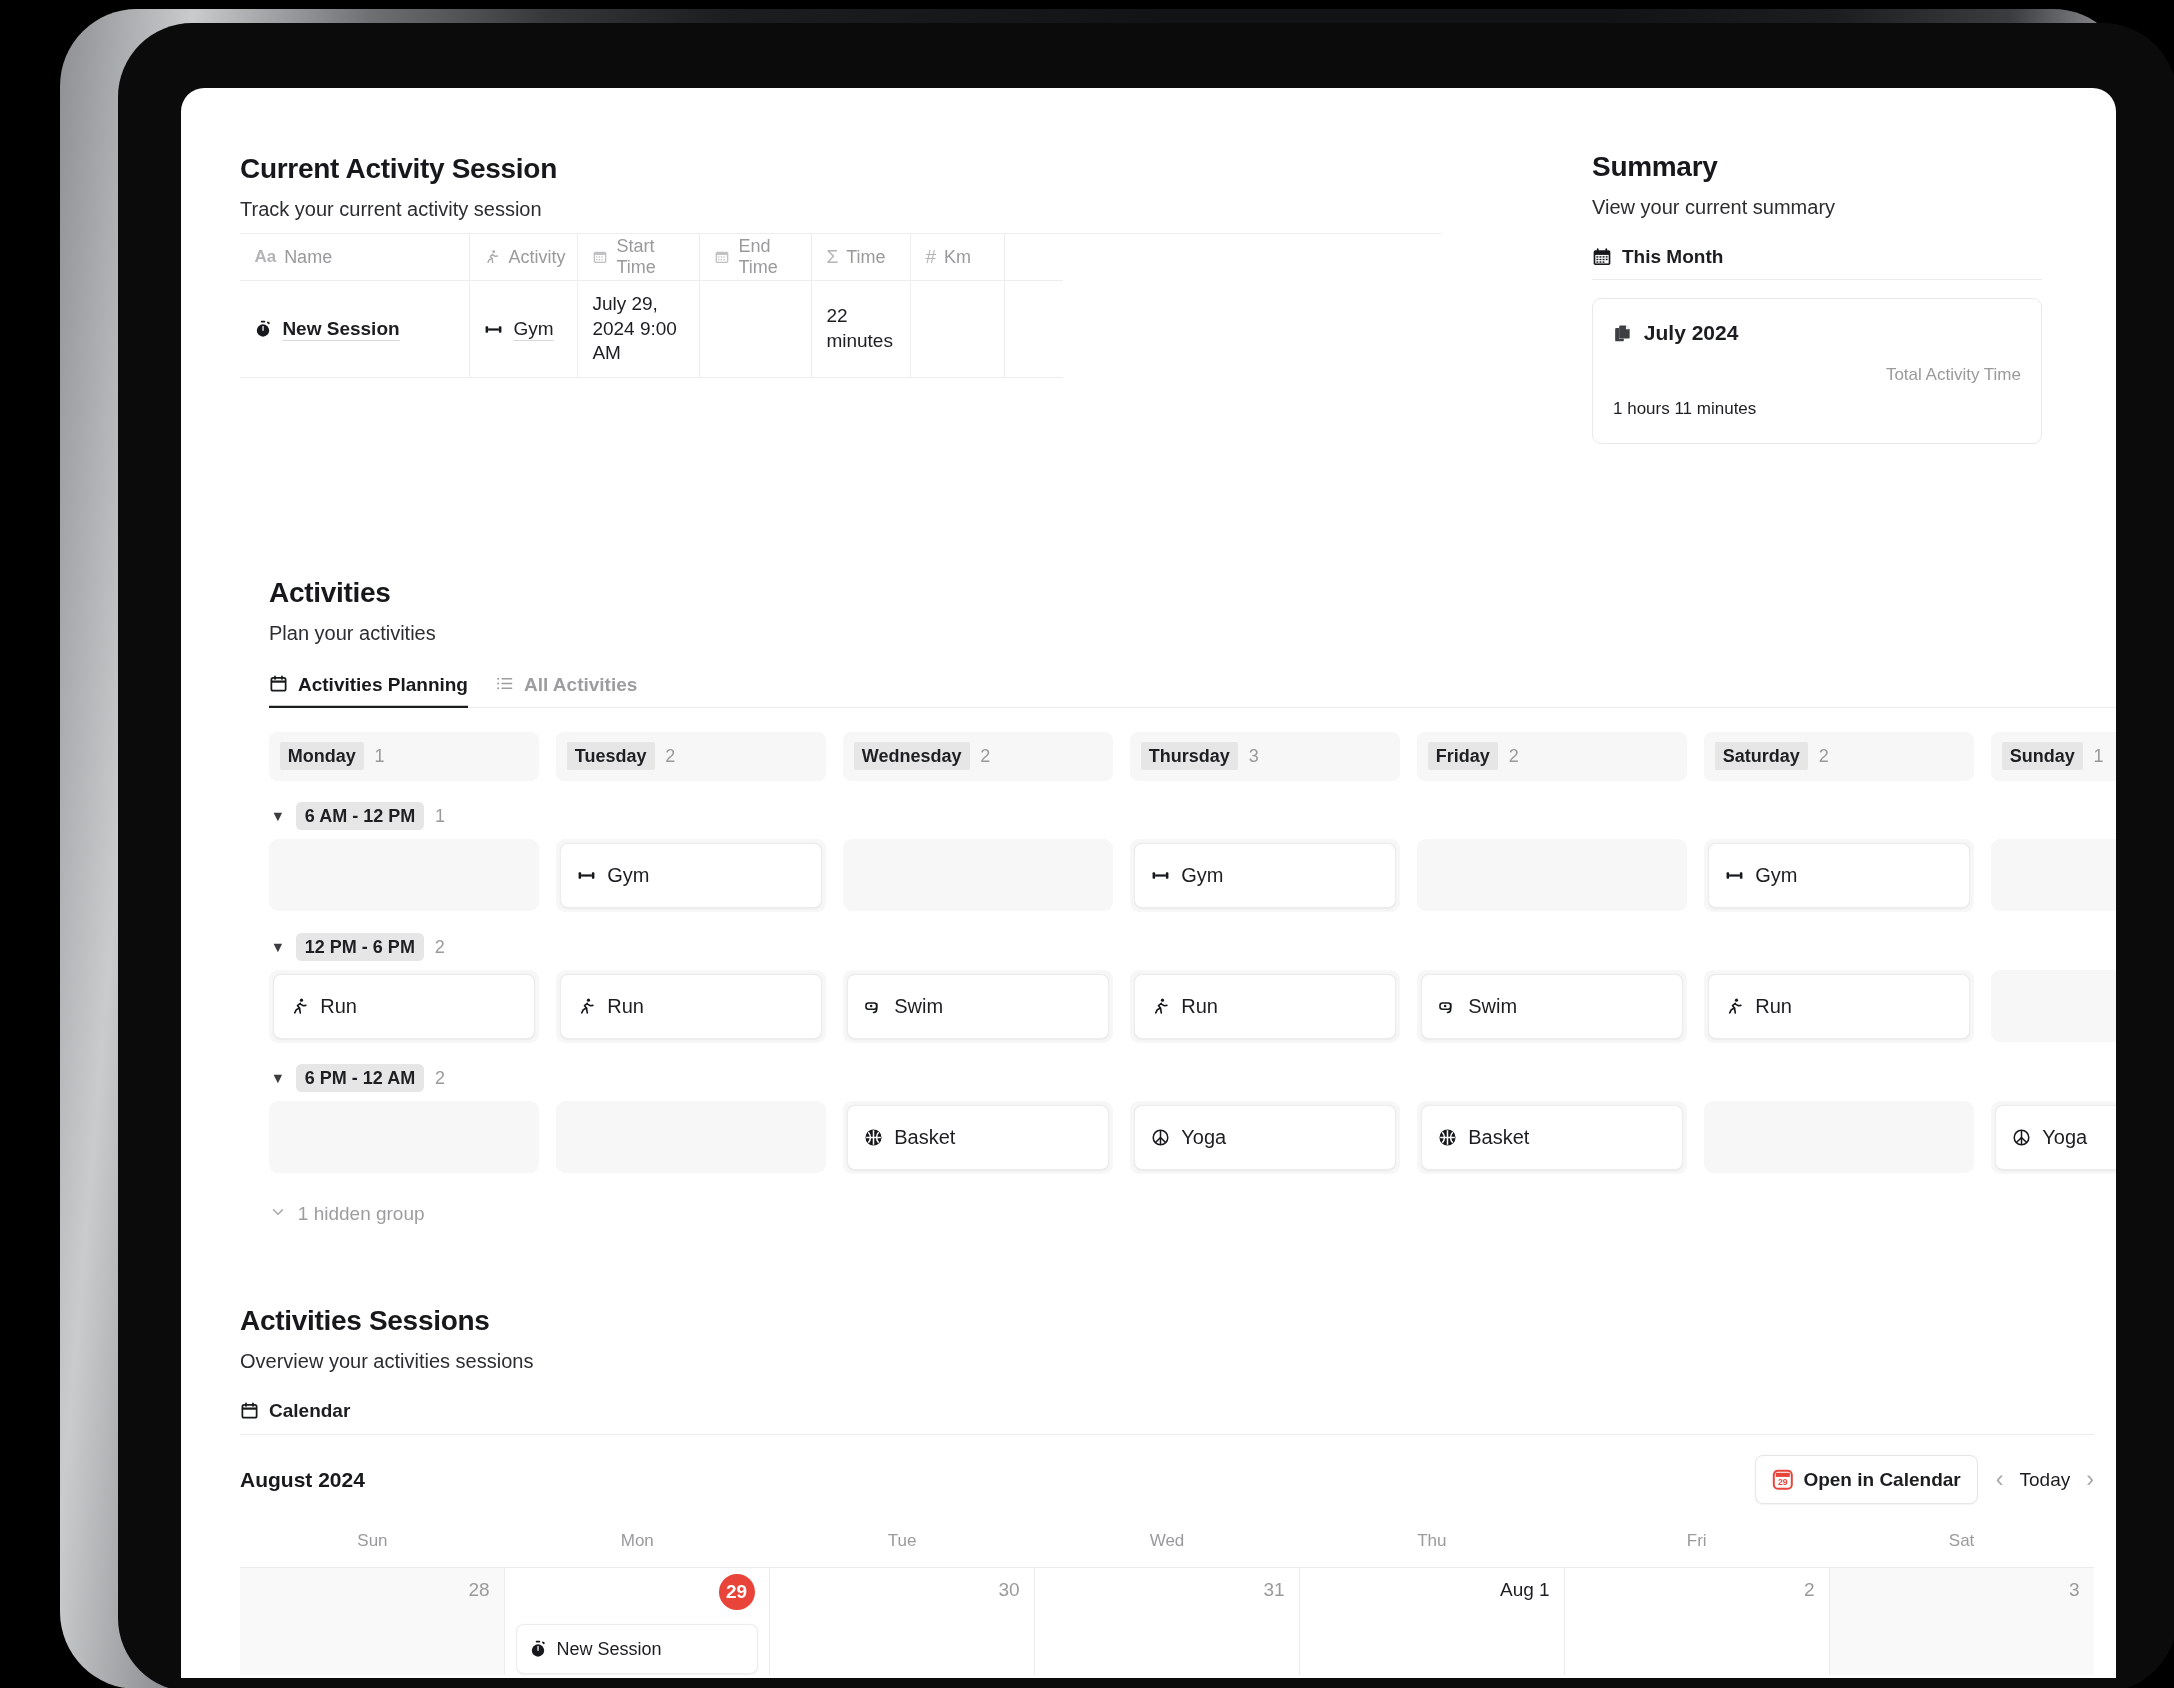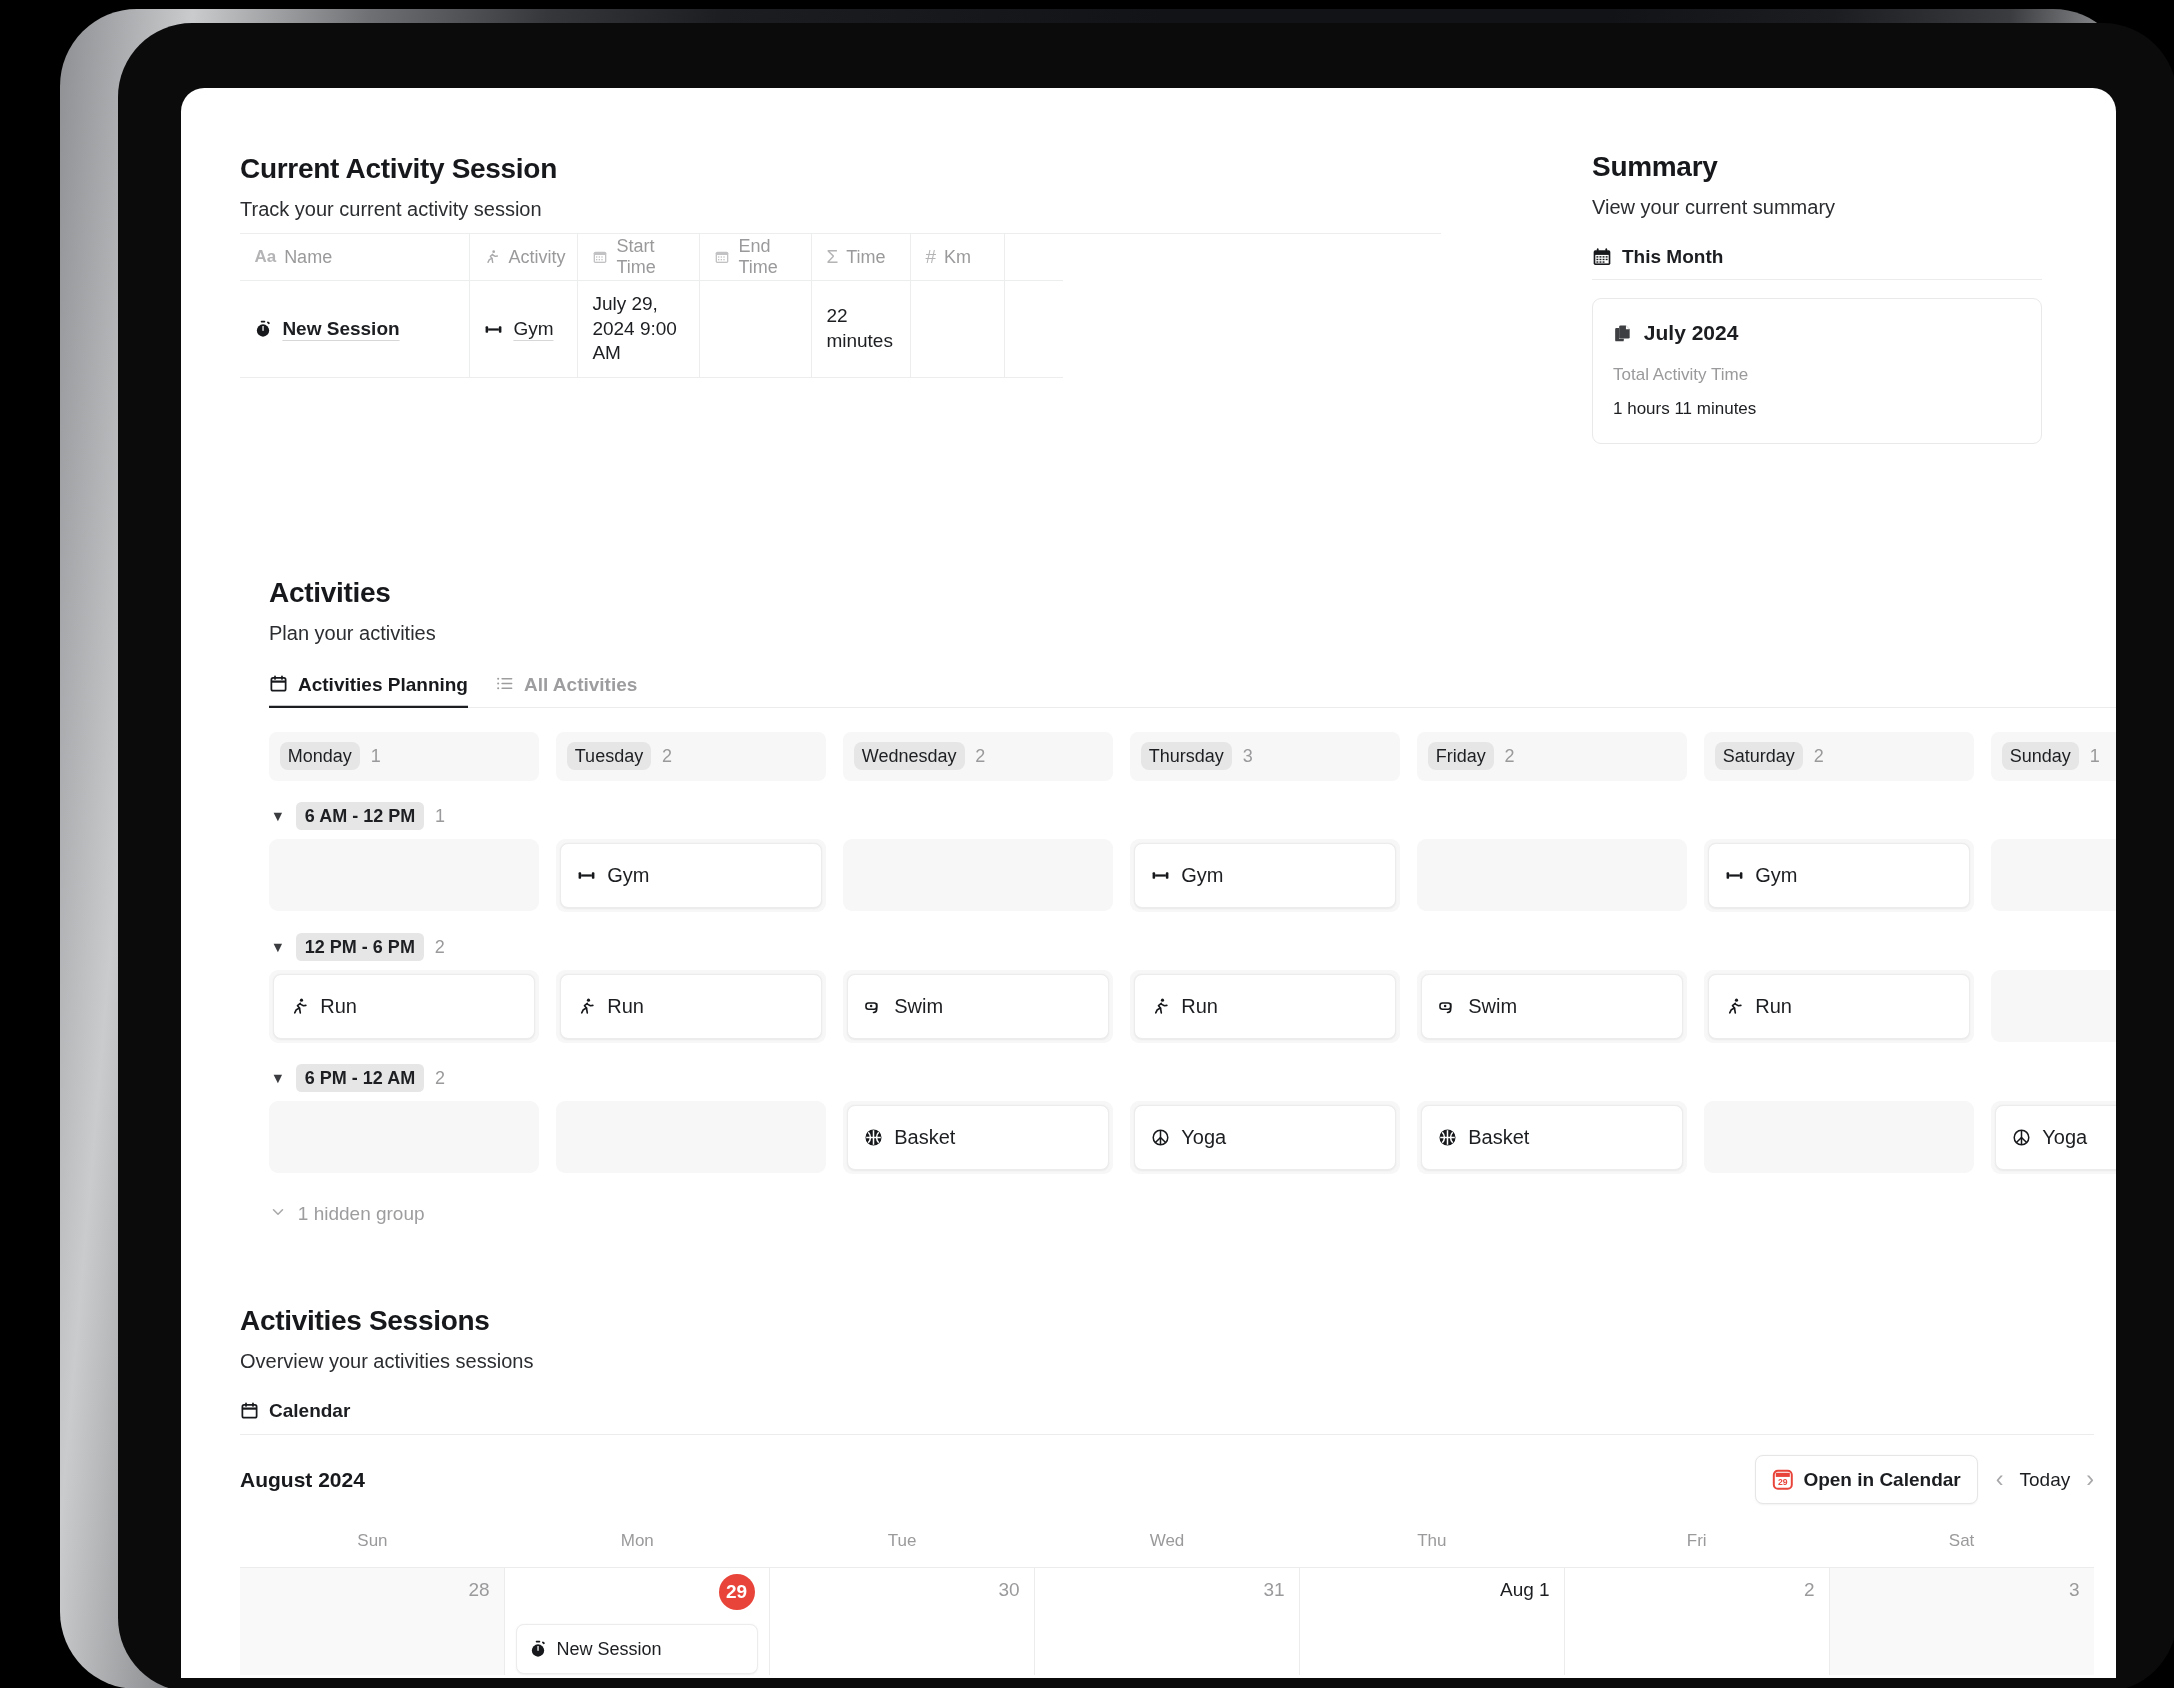--- a/index.html
+++ b/index.html
@@ -116,21 +116,21 @@
   .sum-card {
     margin-top: 18px;
     border: 0.9px solid #e9e9ea;
     border-radius: 9px;
     padding: 21.6px 20px 23.4px 20px;
   }
   .sum-card-title {
     display: flex; align-items: center; gap: 10.8px;
     font-size: 21px; font-weight: 600; color: #1b1d20;
   }
-  .sum-label { margin-top: 20px; font-size: 17px; color: #9a9a9c; }
+  .sum-label { margin-top: 20px; font-size: 17px; color: #9a9a9c; text-align: right; }
   .sum-value { margin-top: 14.4px; font-size: 17px; color: #1c1e21; }
 
   
   #activities { position: absolute; left: 59px; top: 489px; right: 0; margin-left: 29px; }
   .tabs { display: flex; align-items: flex-end; gap: 27px; margin-top: 29px; }
   .tab {
     display: flex; align-items: flex-start; gap: 10px;
     font-size: 19px; font-weight: 600;
     padding-bottom: 12.6px;
     color: #9d9d9f;
@@ -145,24 +145,24 @@
 
   .day-head {
     height: 49px;
     background: #f7f7f7;
     border-radius: 8px;
     display: flex; align-items: center; gap: 10.8px;
     padding: 0 10.8px;
   }
   .day-chip {
     background: #e6e6e6;
-    border-radius: 8px;
+    border-radius: 2px;
     padding: 3.6px 8px;
     font-size: 18px;
-    font-weight: 400;
+    font-weight: 700;
     color: #1d1f22;
   }
   .day-count { font-size: 18px; color: #9a9a9c; }
 
   .group-head {
     display: flex; align-items: center; gap: 10.8px;
     margin: 21.6px 0 9px 1.8px;
   }
   .caret { font-size: 14.4px; color: #3a3c3f; line-height: 1; }
   .group-chip {

